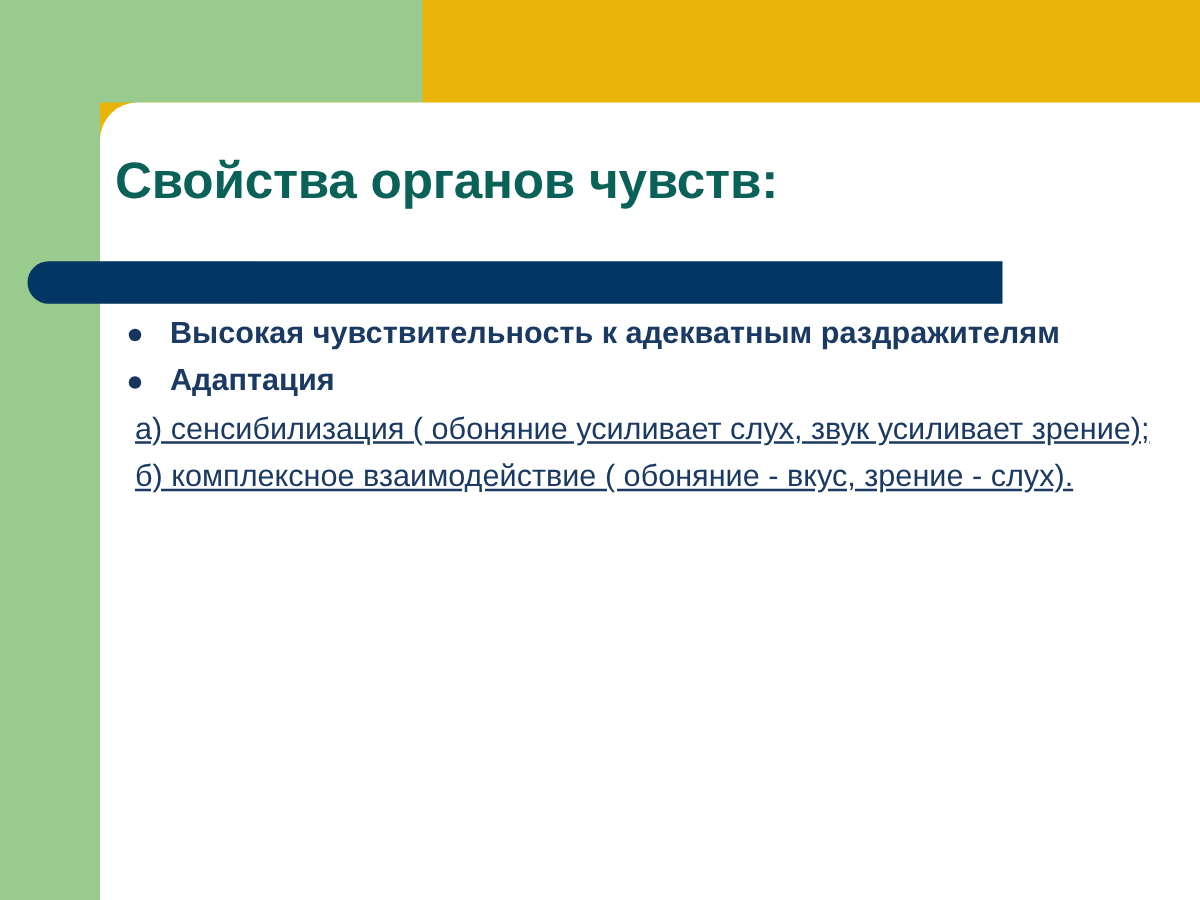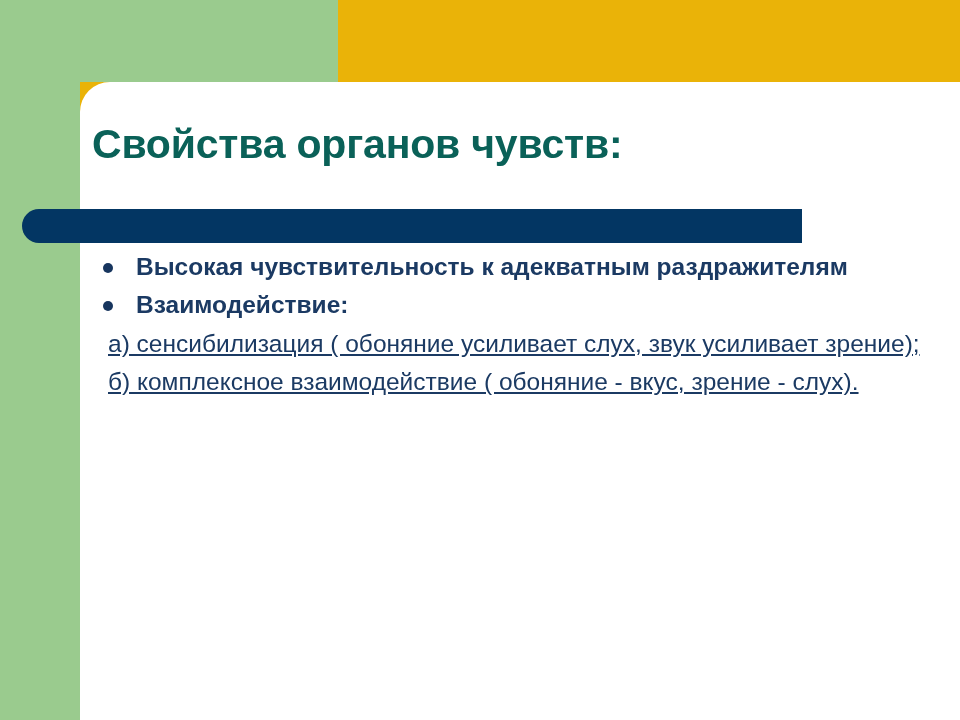--- a/index.html
+++ b/index.html
@@ -127,27 +127,27 @@
 
   <div class="rule-bar"></div>
 
   <div class="body-list">
 
     <div class="bullet-row">
       <span class="bullet-dot"></span>
       <span class="bullet-text">Высокая чувствительность к адекватным раздражителям</span>
     </div>
 
+    <div class="bullet-row">
+      <span class="bullet-dot"></span>
+      <span class="bullet-text">Адаптация</span>
+    </div>
 
 
 
-    <div class="bullet-row">
-      <span class="bullet-dot"></span>
-      <span class="bullet-text">Взаимодействие:</span>
-    </div>
 
     <div class="sub-row">
       <span class="sub-text">а) сенсибилизация ( обоняние усиливает слух, звук усиливает зрение);</span>
     </div>
 
     <div class="sub-row">
       <span class="sub-text">б) комплексное взаимодействие ( обоняние - вкус, зрение - слух).</span>
     </div>
 
   </div>

